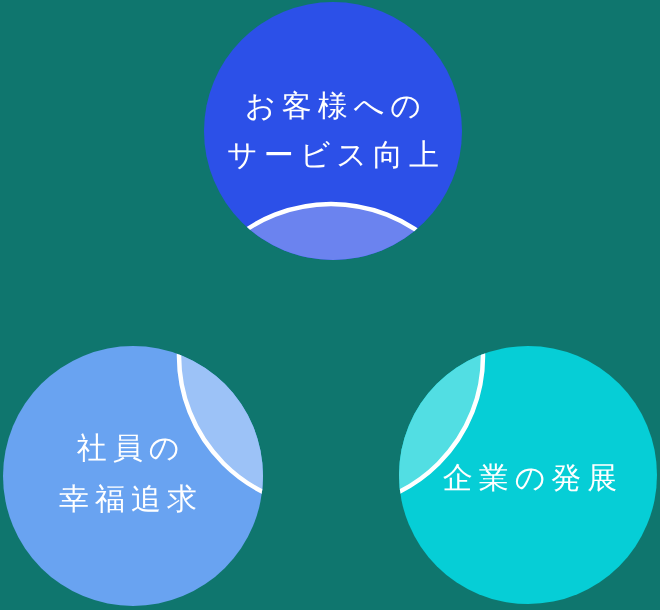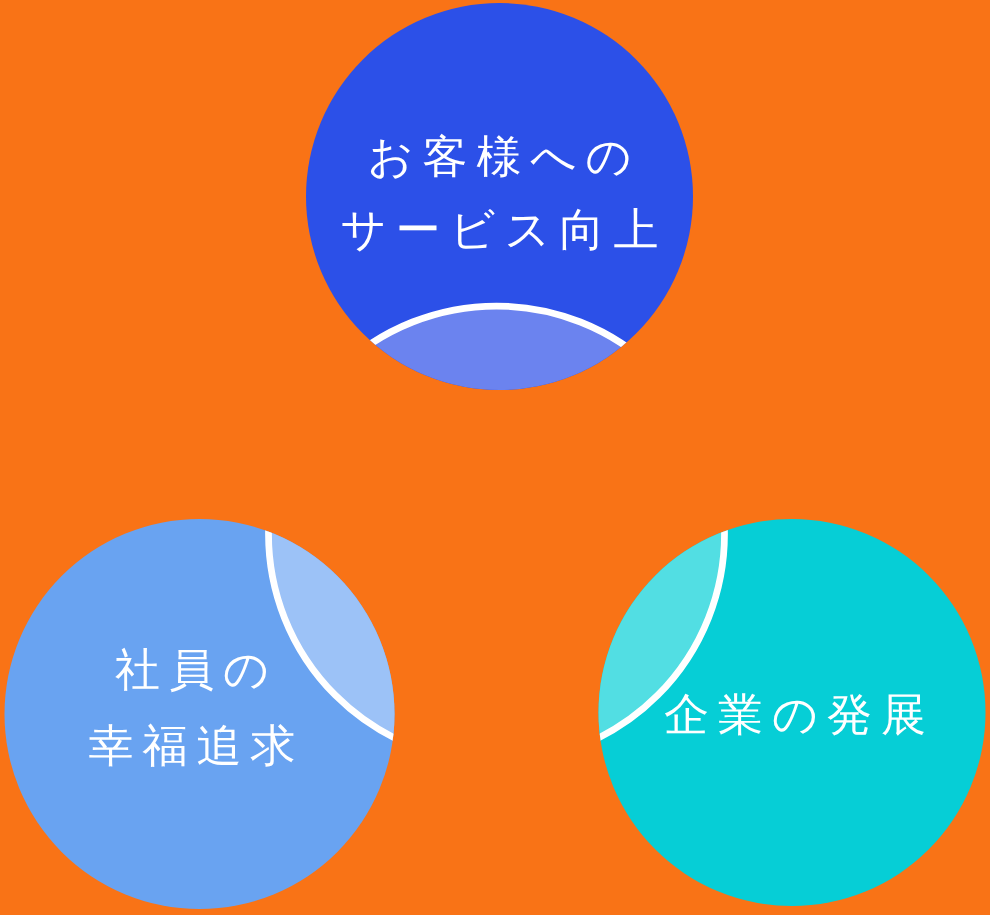--- a/index.html
+++ b/index.html
@@ -5,21 +5,21 @@
   html, body {
     margin: 0;
     padding: 0;
     background: #ffffff;
     font-family: "DejaVu Serif", "Liberation Serif", serif;
   }
   .canvas {
     position: relative;
     width: 660px;
     height: 610px;
-    background: #f97316;
+    background: #0f766e;
     overflow: hidden;
   }
   .canvas svg {
     position: absolute;
     left: 0;
     top: 0;
     display: block;
   }
   .circle-label {
     font-family: "DejaVu Serif", "Liberation Serif", serif;

